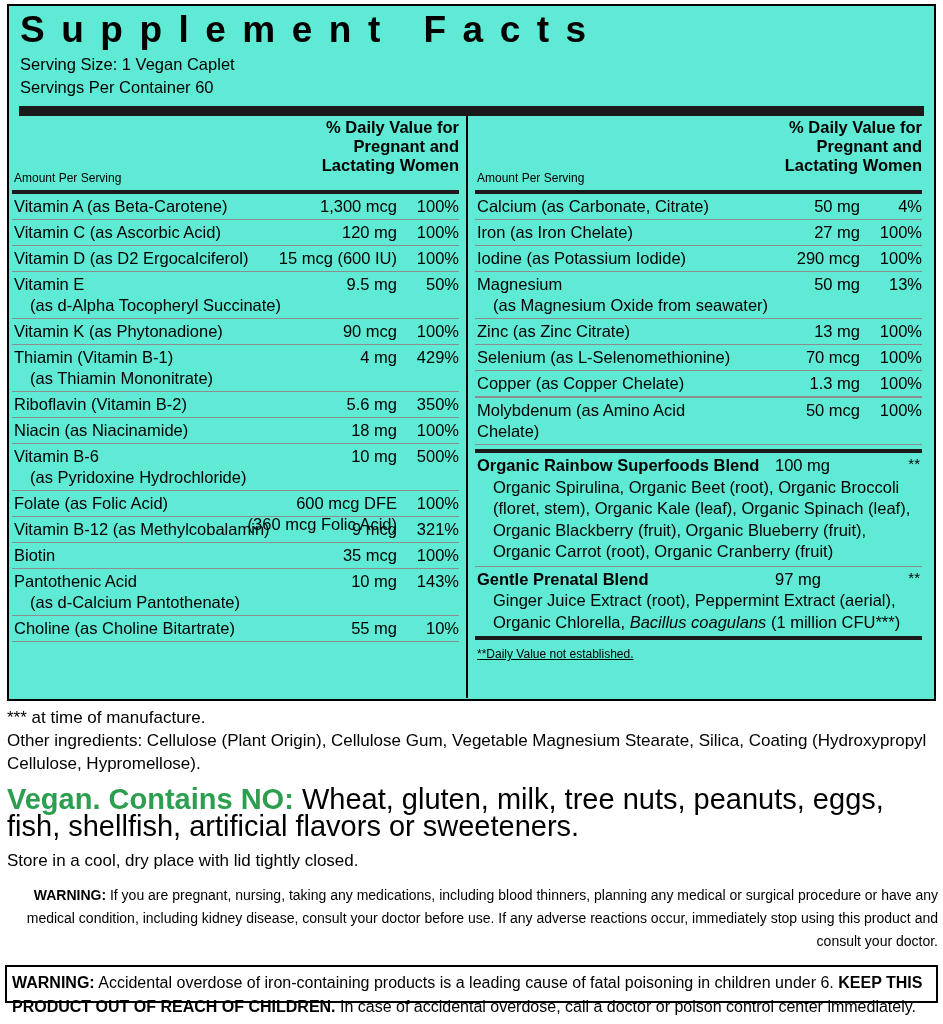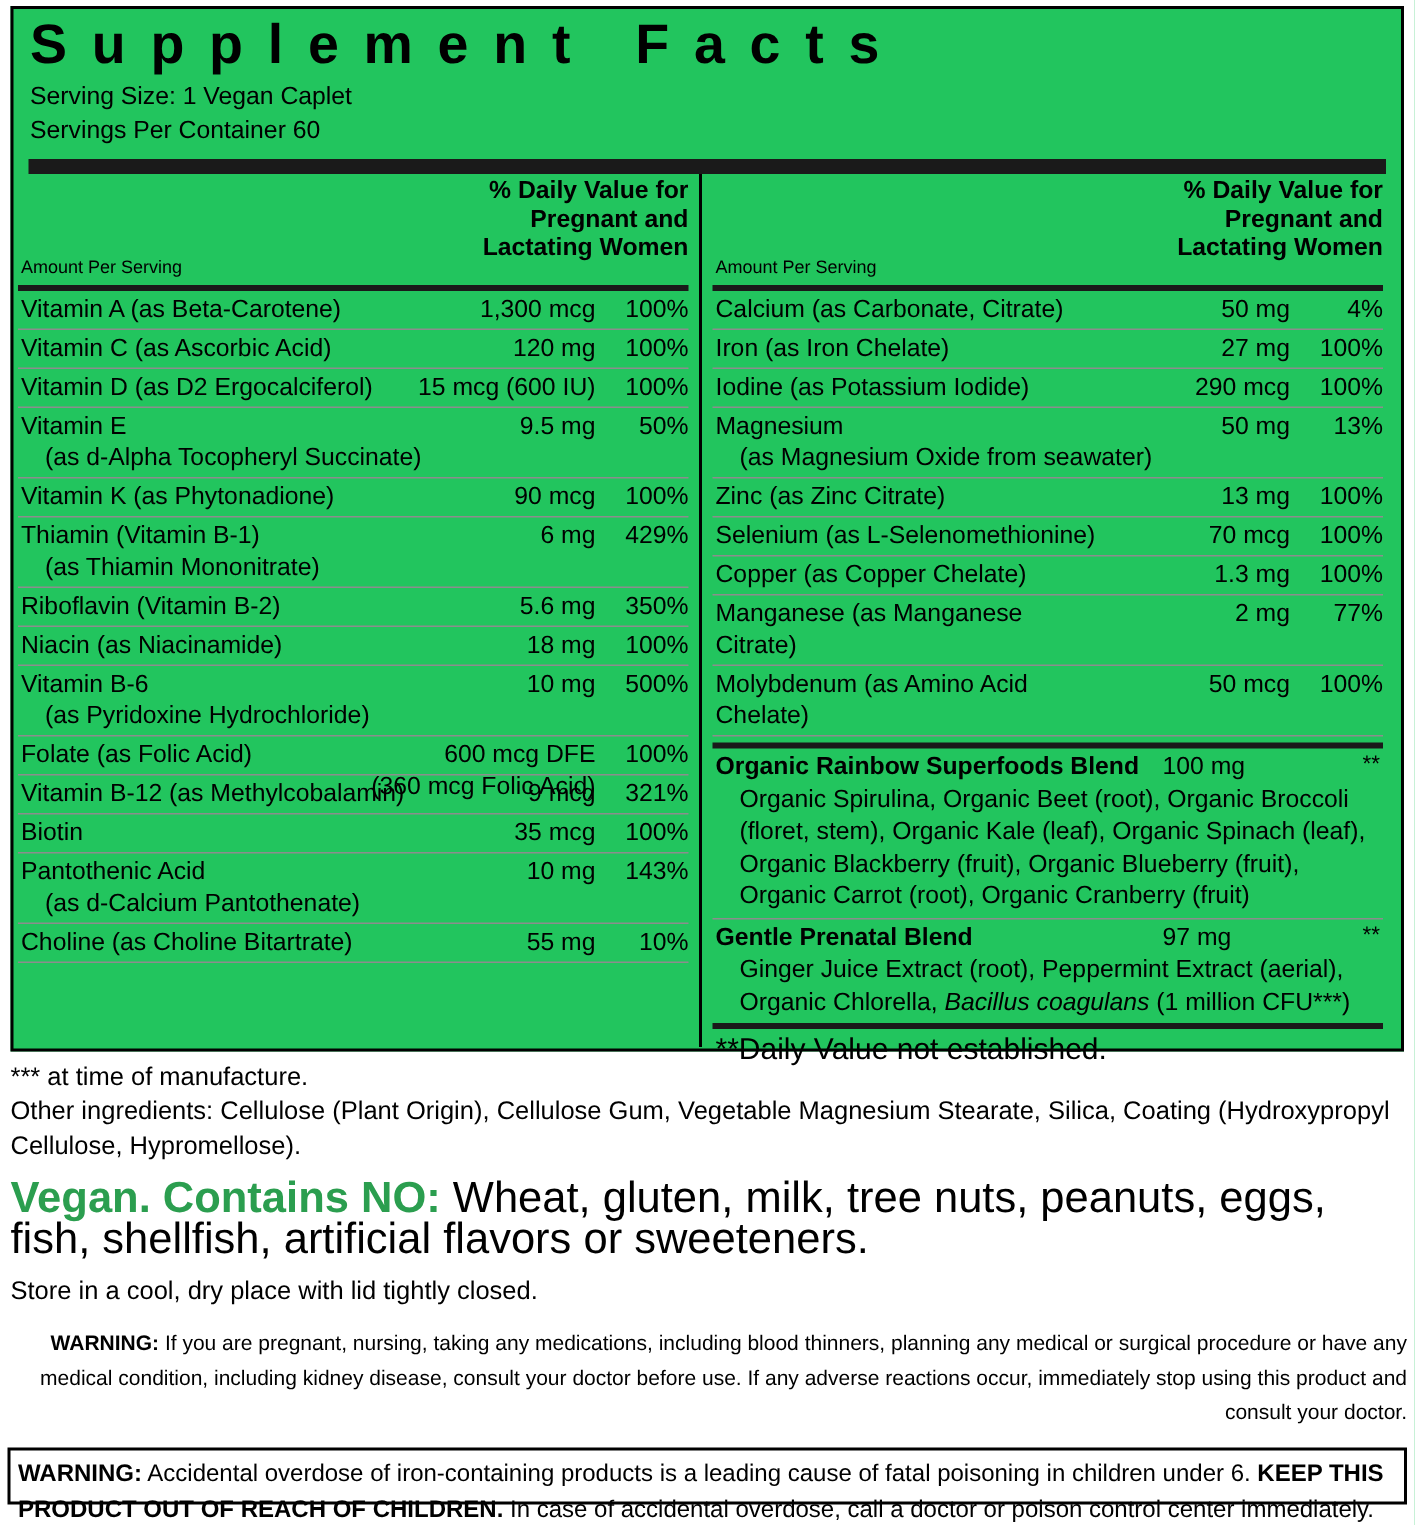--- a/index.html
+++ b/index.html
@@ -14,21 +14,21 @@
     position: relative;
     overflow: hidden;
   }
 
   
   .sf-panel {
     position: absolute;
     left: 7px; top: 4px;
     width: 929px; height: 697px;
     border: 2px solid #000;
-    background: #22c55e;
+    background: #5eead4;
   }
 
   .sf-title {
     font-weight: bold;
     font-size: 37px;
     line-height: 40px;
     letter-spacing: 16.5px;
     padding: 4px 0 2px 11px;
     white-space: nowrap;
     font-family: "Liberation Sans", sans-serif;
@@ -142,23 +142,24 @@
     font-size: 15px;
   }
   .blend .blist {
     display: block;
     padding-left: 16px;
     padding-right: 2px;
   }
   .ital { font-style: italic; }
 
   .dv-note {
-    font-size: 20px;
+    font-size: 12px;
     padding: 4px 0 0 2px;
     line-height: 21px;
+    text-decoration: underline;
   }
 
   
   .footer {
     position: absolute;
     left: 5px; top: 706px;
     width: 933px;
   }
   .other-ing {
     font-size: 17px;
@@ -253,21 +254,21 @@
           <div class="rule-thin"></div>
           <div class="row">
             <span class="nm">Vitamin K (as Phytonadione)</span>
             <span class="amt">90 mcg</span>
             <span class="dv">100%</span>
           </div>
           <div class="rule-thin"></div>
           <div class="row">
             <span class="nm">Thiamin (Vitamin B-1)</span>
             <span class="sub">(as Thiamin Mononitrate)</span>
-            <span class="amt">6 mg</span>
+            <span class="amt">4 mg</span>
             <span class="dv">429%</span>
           </div>
           <div class="rule-thin"></div>
           <div class="row">
             <span class="nm">Riboflavin (Vitamin B-2)</span>
             <span class="amt">5.6 mg</span>
             <span class="dv">350%</span>
           </div>
           <div class="rule-thin"></div>
           <div class="row">
@@ -367,25 +368,20 @@
             <span class="amt">70 mcg</span>
             <span class="dv">100%</span>
           </div>
           <div class="rule-thin"></div>
           <div class="row">
             <span class="nm">Copper (as Copper Chelate)</span>
             <span class="amt">1.3 mg</span>
             <span class="dv">100%</span>
           </div>
           <div class="rule-thin"></div>
-          <div class="row">
-            <span class="nm">Manganese (as Manganese Citrate)</span>
-            <span class="amt">2 mg</span>
-            <span class="dv">77%</span>
-          </div>
           <div class="rule-thin"></div>
           <div class="row">
             <span class="nm">Molybdenum (as Amino Acid Chelate)</span>
             <span class="amt">50 mcg</span>
             <span class="dv">100%</span>
           </div>
           <div class="rule-thin"></div>
         </div>
       <div class="rule-med" style="margin-top:4px"></div>
       <div id="blend-rows">

